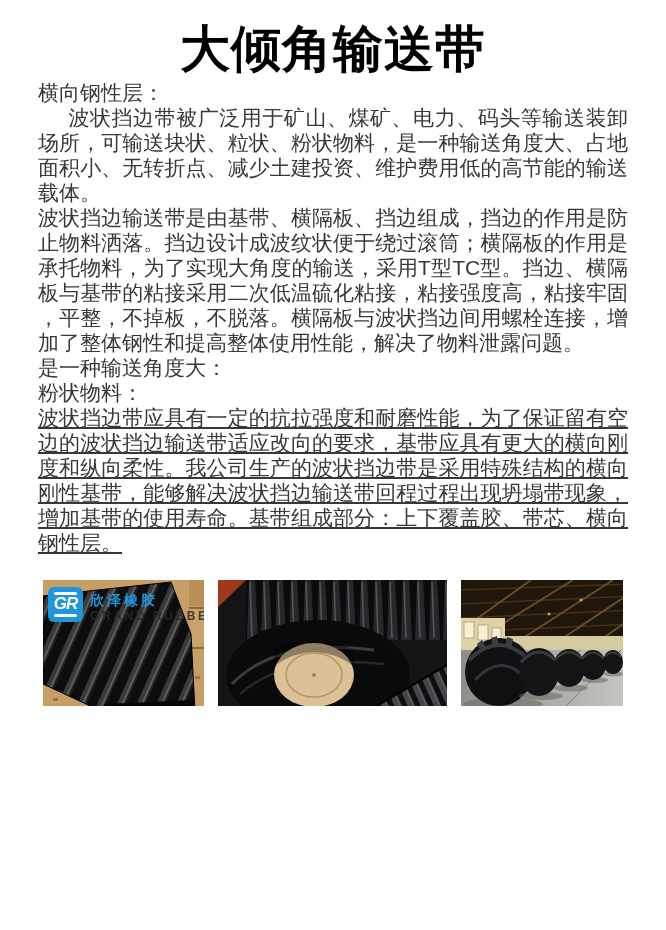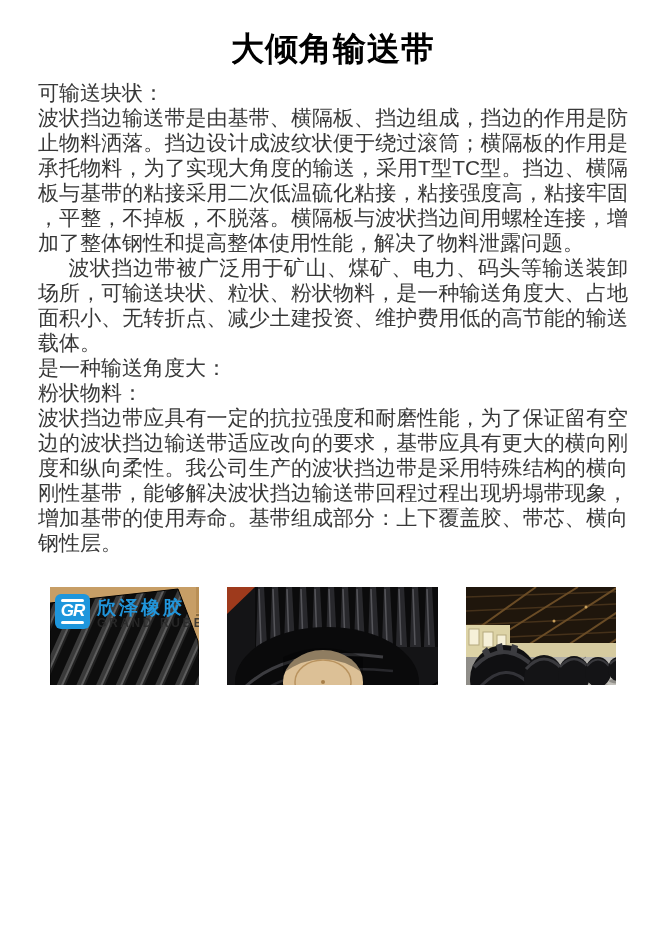--- a/index.html
+++ b/index.html
@@ -4,71 +4,71 @@
 <style>
   html,body{margin:0;padding:0;}
   body{
     width:666px;height:930px;background:#ffffff;overflow:hidden;
     font-family:"Liberation Sans","DejaVu Sans",sans-serif;
     color:#383838;
   }
   .page{width:590px;padding:0 38px;}
   .title{
     margin:0;padding-top:18px;height:62px;line-height:62px;
-    font-size:33px;font-weight:600;letter-spacing:1px;
+    font-size:50px;font-weight:600;letter-spacing:1px;
     text-align:center;color:#000;white-space:nowrap;
   }
   p.body-text{
     margin:0;font-size:21px;line-height:25px;font-weight:400;
     text-align:justify;text-justify:inter-ideograph;
     line-break:anywhere;overflow-wrap:anywhere;
   }
   .intro-heading{margin-top:24px;}
   .para-composition{margin-top:23px;}
   .para-applications{margin-top:27px;text-indent:1.45em;}
   .heading-structure{margin-top:30px;}
   .heading-requirements{margin-top:27px;}
-  .para-base-belt{margin-top:22px;}
+  .para-base-belt{margin-top:22px;text-decoration:underline;}
   .photos{
     margin-top:20px;height:131px;display:flex;gap:4px;
   }
-  figure{margin:12px;position:relative;overflow:hidden;height:98px;background:#111;}
+  figure{margin:5px;position:relative;overflow:hidden;height:126px;background:#111;}
   .photo-1{width:170px;}
   .photo-2{width:241px;}
   .photo-3{width:171px;}
   figure svg{display:block;}
   
   .wm{position:absolute;top:7px;left:5px;display:flex;align-items:flex-start;}
   .wm-logo{
     position:relative;width:35px;height:35px;flex:0 0 35px;
     background:#1e96dc;border-radius:6px;color:#fff;
   }
   .wm-bar{position:absolute;left:6px;right:6px;height:3px;background:#fff;border-radius:2px;}
   .wm-bar.top{top:5px;}
   .wm-bar.bottom{bottom:5px;}
   .wm-gr{
     position:absolute;top:50%;left:50%;transform:translate(-50%,-54%);
     font-size:17px;font-weight:bold;font-style:italic;letter-spacing:-1px;
   }
   .wm-text{margin-left:7px;padding-top:3px;}
-  .wm-cn{display:block;color:#2196dc;font-size:19px;font-weight:bold;letter-spacing:3px;line-height:21px;white-space:nowrap;}
+  .wm-cn{display:block;color:#2196dc;font-size:14px;font-weight:bold;letter-spacing:3px;line-height:21px;white-space:nowrap;}
   .wm-en{display:block;color:#2a2a2a;opacity:.85;font-size:12px;font-weight:bold;letter-spacing:2.6px;line-height:11px;white-space:nowrap;}
 </style>
 </head>
 <body>
 
 <div class="page">
 
   <h1 class="title">大倾角输送带</h1>
 
-  <p class="body-text intro-heading">可输送块状：</p>
+  <p class="body-text intro-heading">横向钢性层：</p>
+
+  <p class="body-text para-applications">波状挡边带被广泛用于矿山、煤矿、电力、码头等输送装卸场所，可输送块状、粒状、粉状物料，是一种输送角度大、占地面积小、无转折点、减少土建投资、维护费用低的高节能的输送载体。</p>
 
   <p class="body-text para-composition">波状挡边输送带是由基带、横隔板、挡边组成，挡边的作用是防止物料洒落。挡边设计成波纹状便于绕过滚筒；横隔板的作用是承托物料，为了实现大角度的输送，采用T型TC型。挡边、横隔板与基带的粘接采用二次低温硫化粘接，粘接强度高，粘接牢固，平整，不掉板，不脱落。横隔板与波状挡边间用螺栓连接，增加了整体钢性和提高整体使用性能，解决了物料泄露问题。</p>
-
-  <p class="body-text para-applications">波状挡边带被广泛用于矿山、煤矿、电力、码头等输送装卸场所，可输送块状、粒状、粉状物料，是一种输送角度大、占地面积小、无转折点、减少土建投资、维护费用低的高节能的输送载体。</p>
 
   <p class="body-text heading-structure">是一种输送角度大：</p>
 
   <p class="body-text heading-requirements">粉状物料：</p>
 
   <p class="body-text para-base-belt">波状挡边带应具有一定的抗拉强度和耐磨性能，为了保证留有空边的波状挡边输送带适应改向的要求，基带应具有更大的横向刚度和纵向柔性。我公司生产的波状挡边带是采用特殊结构的横向刚性基带，能够解决波状挡边输送带回程过程出现坍塌带现象，增加基带的使用寿命。基带组成部分：上下覆盖胶、带芯、横向钢性层。</p>
 
   <div class="photos">
 
     <figure class="photo-1">

